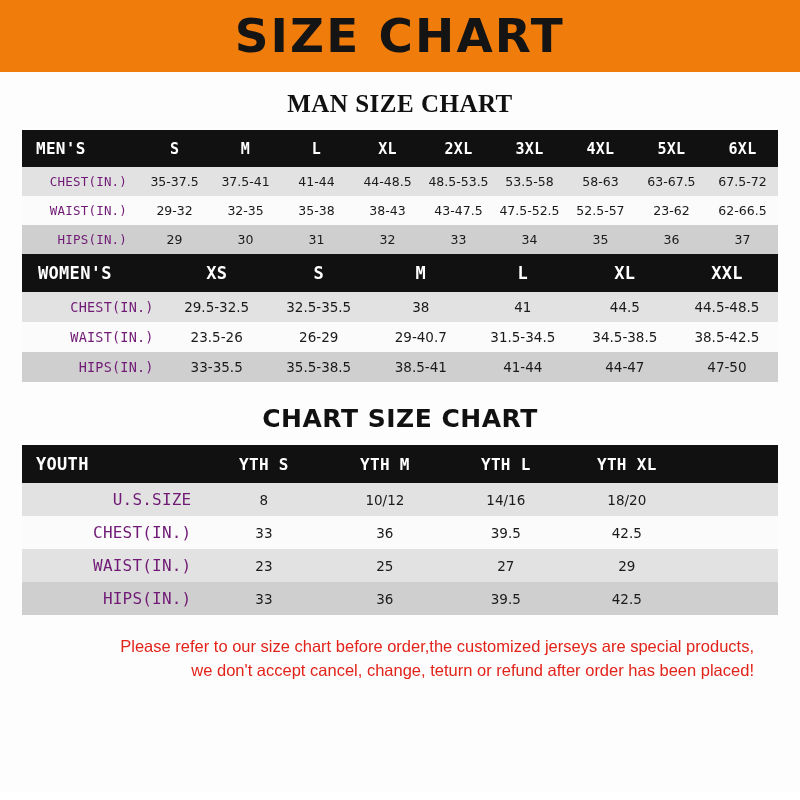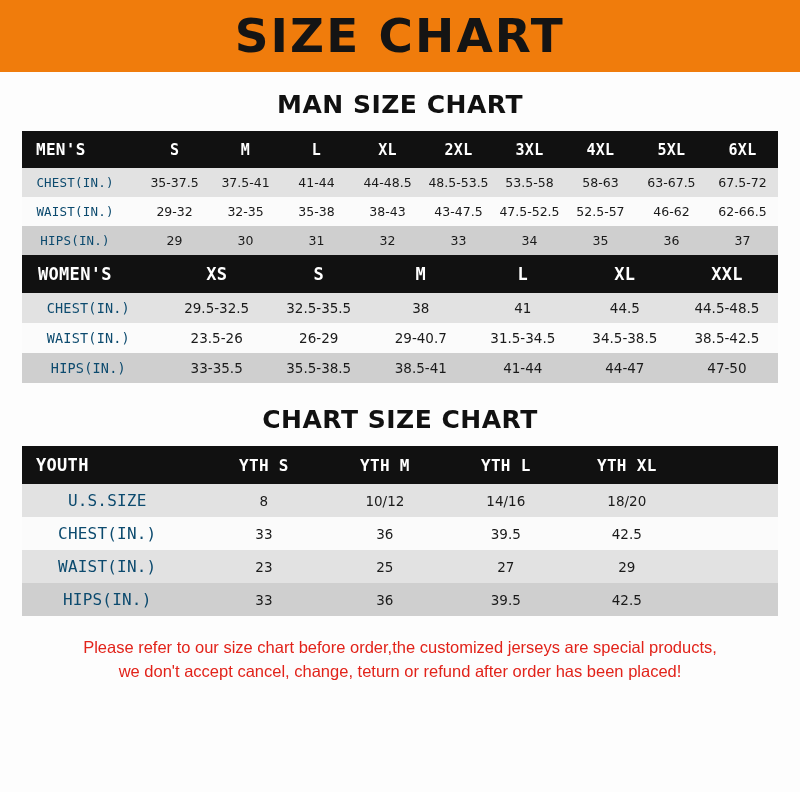--- a/index.html
+++ b/index.html
@@ -44,21 +44,21 @@
     box-sizing: border-box;
   }
   .section-title {
     text-align: center;
     font-family: "DejaVu Sans", sans-serif;
     font-weight: bold;
     font-size: 25px;
     color: #111111;
     letter-spacing: 0.5px;
   }
-  .st-man { margin-top: 18px; margin-bottom: 12px; }
+  .st-man { margin-top: 18px; margin-bottom: 12px; font-family: Liberation Serif, serif; }
   .st-women { margin-top: 22px; margin-bottom: 12px; }
   .st-youth { margin-top: 22px; margin-bottom: 12px; }
 
   table.size-table {
     width: 100%;
     border-collapse: collapse;
     table-layout: fixed;
   }
   table.size-table tr.head-row {
     background: #111111;
@@ -81,43 +81,44 @@
   table.size-table td {
     font-family: "DejaVu Sans", sans-serif;
     font-size: 12.5px;
     color: #1a1a1a;
     text-align: center;
     padding: 7px 1px;
   }
   table.size-table td.rowlabel {
     font-family: "DejaVu Sans Mono", monospace;
     font-size: 12.5px;
+    text-align: right;
     padding-right: 12px;
     letter-spacing: 0.2px;
-    color: #0c4a6e;
+    color: #701a75;
   }
   table.size-table tr.band-light td { background: #e2e2e2; }
   table.size-table tr.band-white td { background: #fbfbfb; }
   table.size-table tr.band-mid td  { background: #cfcfcf; }
 
   
   table.women td { font-size: 13.5px; }
   table.women td.rowlabel { font-size: 13.5px; }
   table.women tr.head-row th { font-size: 17px; }
   table.women tr.head-row th.rowlabel { font-size: 17px; padding-left: 16px; }
 
   table.youth td { font-size: 13.5px; }
   table.youth td.rowlabel { font-size: 16px; margin-top: 48px; }
   table.youth tr.head-row th { font-size: 16px; }
   table.youth tr.head-row th.rowlabel { font-size: 17px; }
 
   .footer-note {
     margin-top: 20px;
     padding: 0 24px;
-    text-align: center;
+    text-align: right;
     color: #e2231a;
     font-family: "Liberation Sans", sans-serif;
     font-size: 16.5px;
     line-height: 1.45;
   }
   .footer-note .line { display: block; white-space: nowrap; }
 </style>
 </head>
 <body>
 
@@ -170,21 +171,21 @@
       </tr>
       <tr class="band-white">
         <td class="rowlabel">WAIST(IN.)</td>
         <td>29-32</td>
         <td>32-35</td>
         <td>35-38</td>
         <td>38-43</td>
         <td>43-47.5</td>
         <td>47.5-52.5</td>
         <td>52.5-57</td>
-        <td>46-62</td>
+        <td>23-62</td>
         <td>62-66.5</td>
       </tr>
       <tr class="band-mid">
         <td class="rowlabel">HIPS(IN.)</td>
         <td>29</td>
         <td>30</td>
         <td>31</td>
         <td>32</td>
         <td>33</td>
         <td>34</td>

